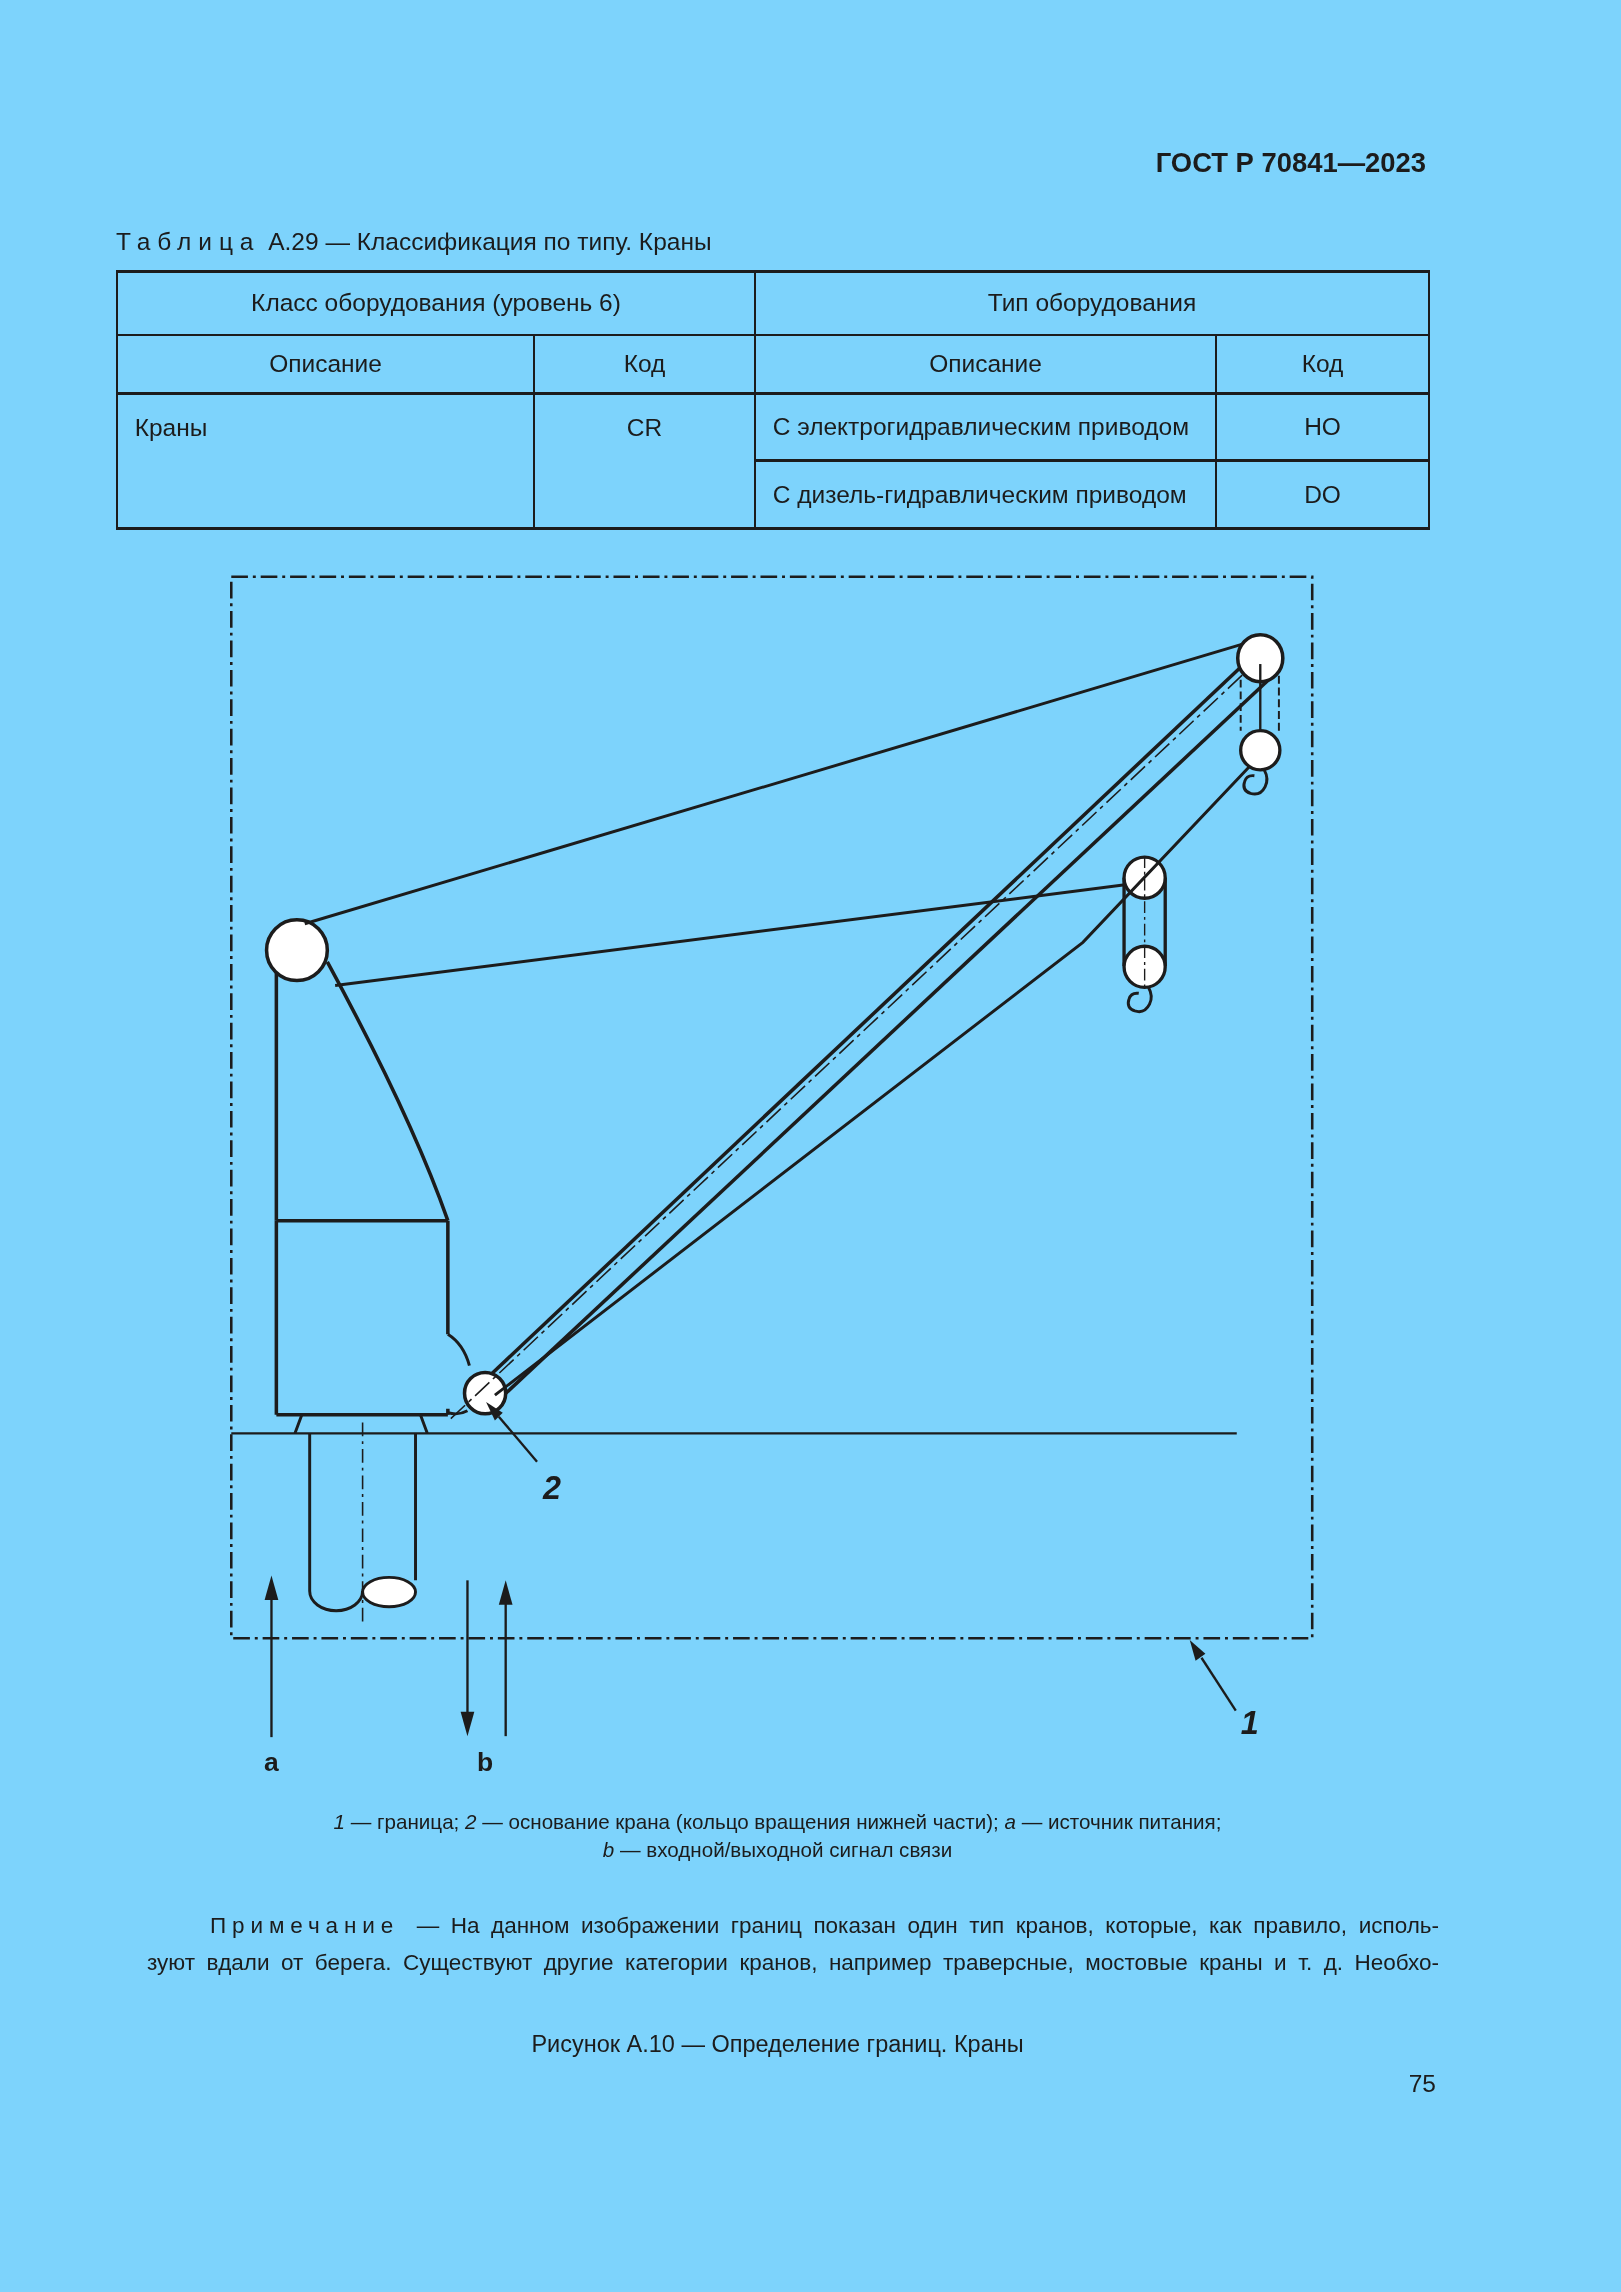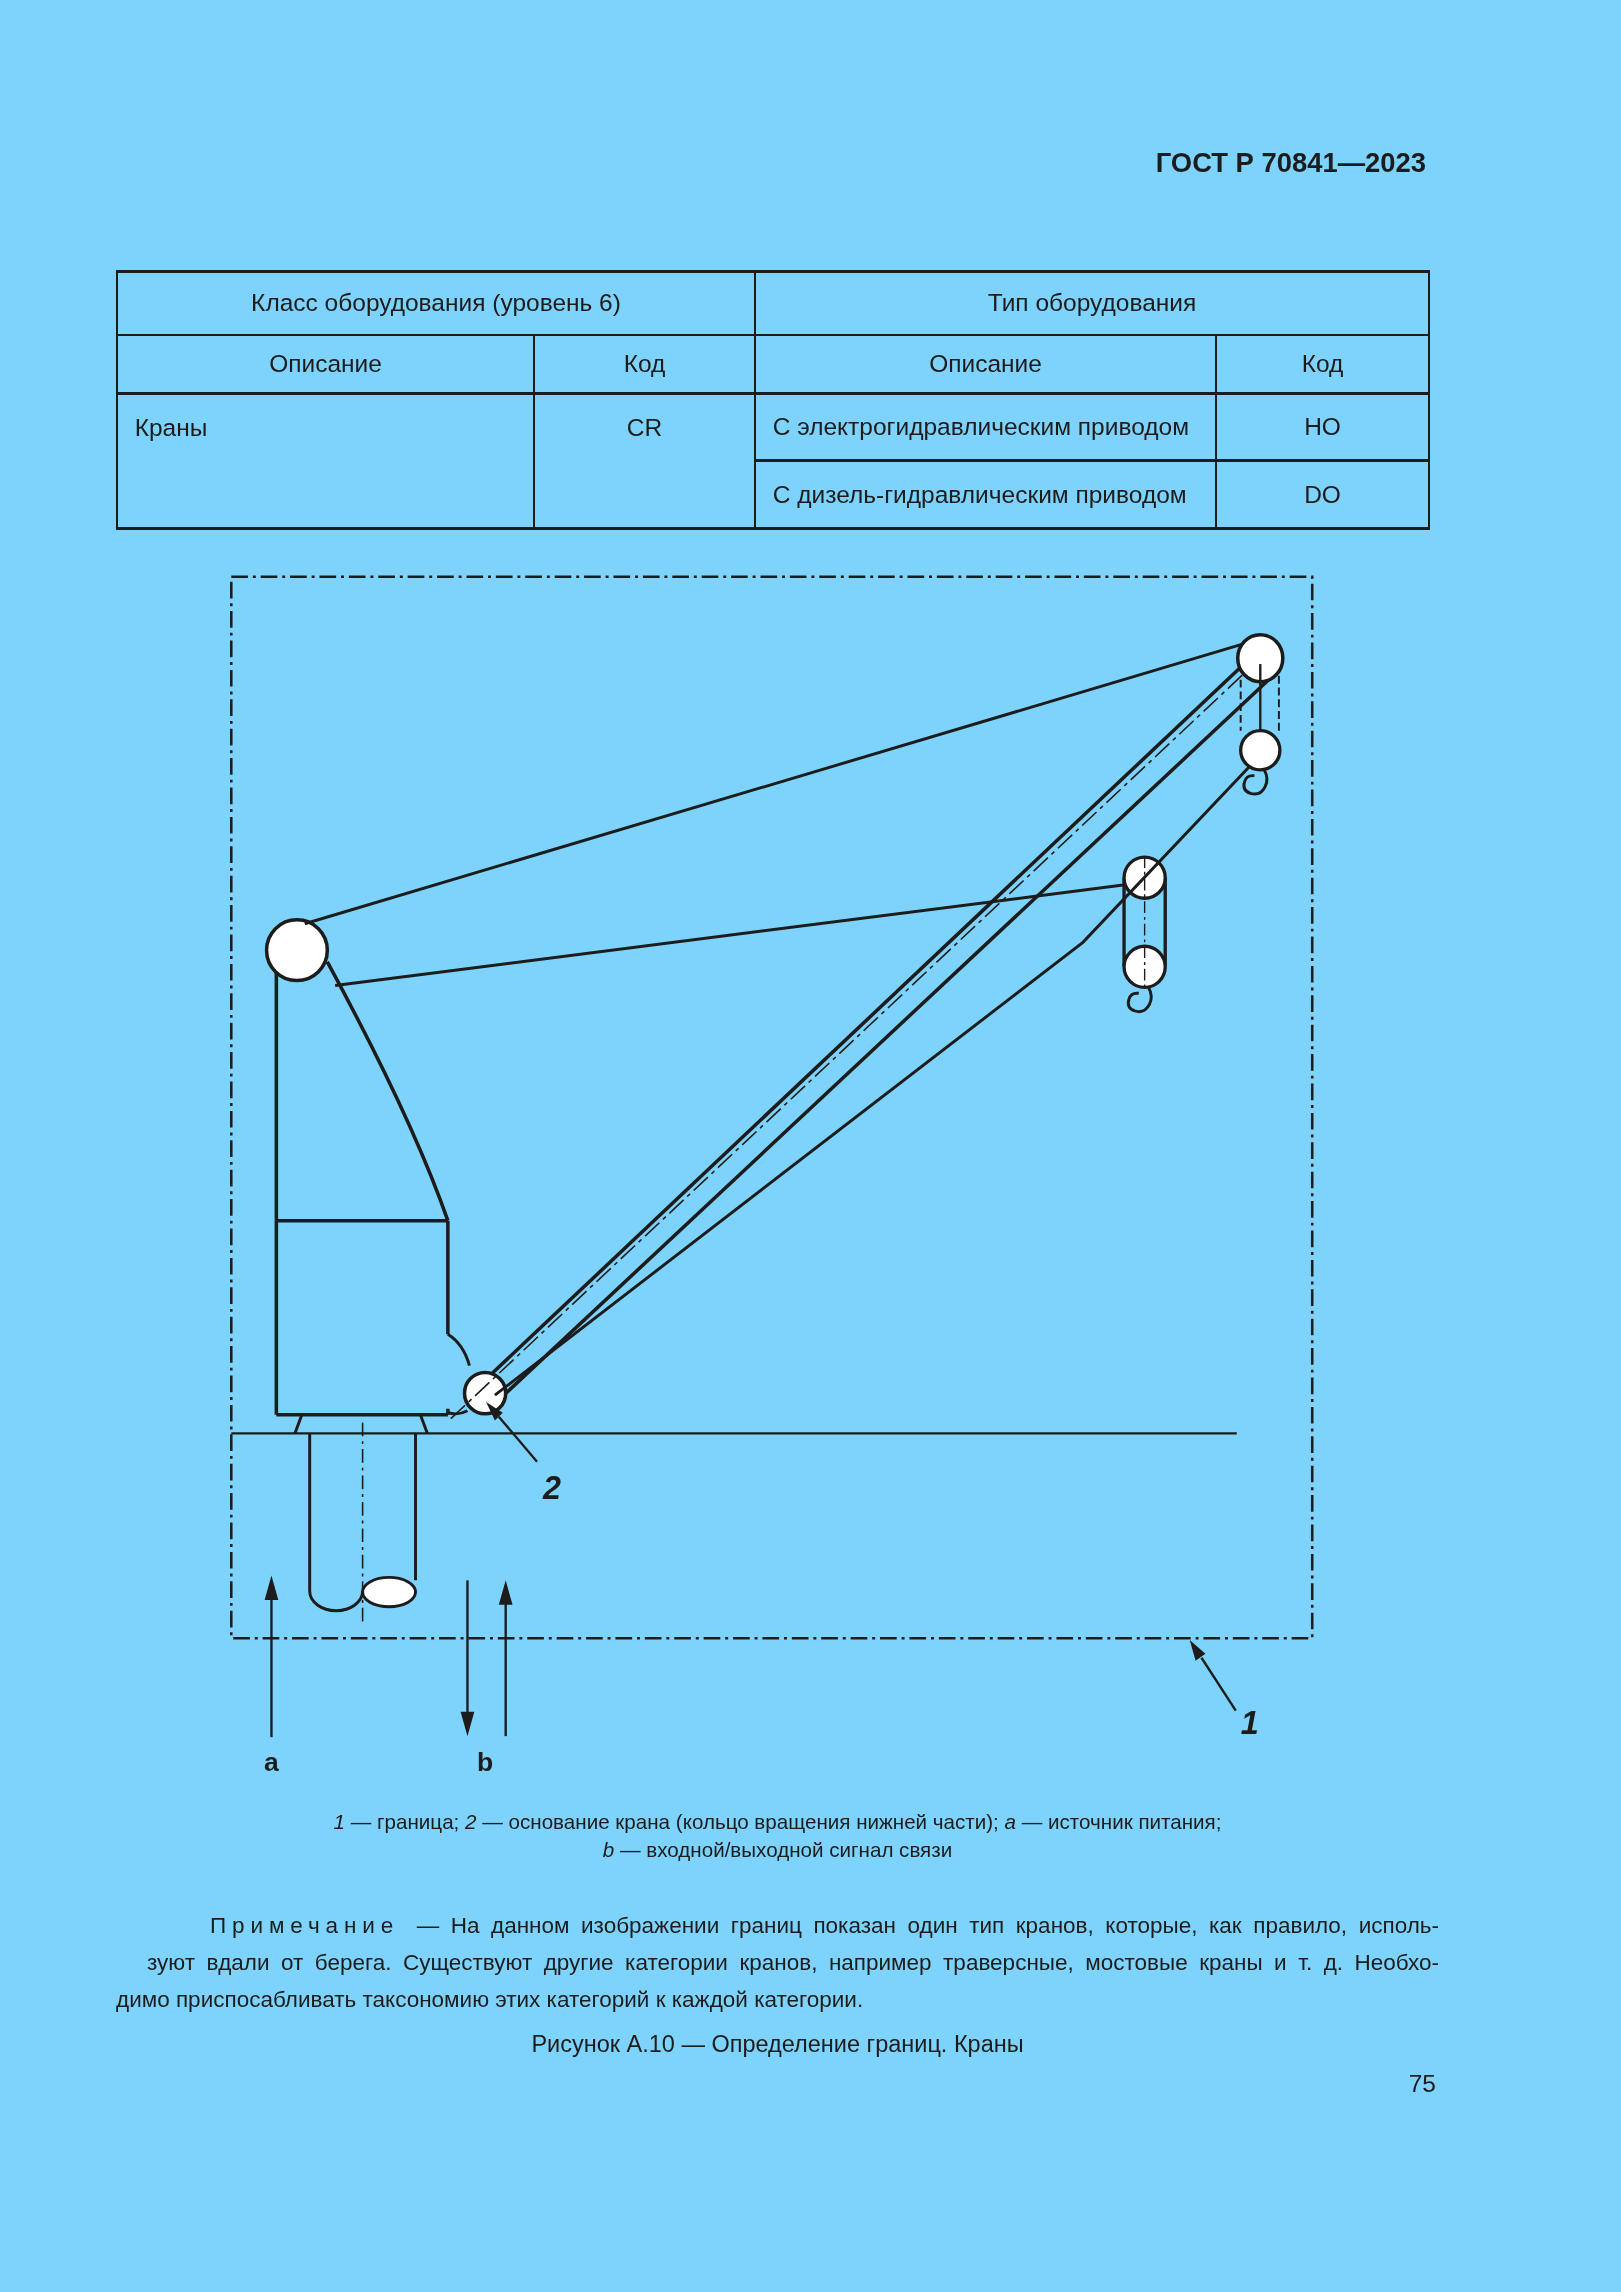--- a/index.html
+++ b/index.html
@@ -50,20 +50,21 @@
   .lbl-num{font-size:33px;font-weight:bold;font-style:italic;fill:#1c1c1c;}
   .lbl-ab{font-size:27px;font-weight:bold;fill:#1c1c1c;}
 </style>
 </head>
 <body>
 
 <div class="page">
 
   <div class="abs doc-header">ГОСТ Р 70841—2023</div>
 
+  <div class="abs tbl-title"><span class="seg-spaced">Таблица</span><span>А.29 — Классификация по типу. Краны</span></div>
 
   <table class="abs gost-table">
     <colgroup>
       <col style="width:417px">
         <col style="width:221px">
         <col style="width:461px">
         <col style="width:213px">
     </colgroup>
     <thead>
       <tr class="r-group">
@@ -152,21 +153,20 @@
   </svg>
 
   <div class="abs fig-legend">
     <div><span class="seg-italic">1</span><span> — граница; </span><span class="seg-italic">2</span><span> — основание крана (кольцо вращения нижней части); </span><span class="seg-italic">a</span><span> — источник питания;</span></div>
     <div><span class="seg-italic">b</span><span> — входной/выходной сигнал связи</span></div>
   </div>
 
   <div class="abs note-block">
     <div class="note-l1 just"><span class="seg-spaced-sm">Примечание</span><span> — На данном изображении границ показан один тип кранов, которые, как правило, исполь-</span></div>
     <div class="just">зуют вдали от берега. Существуют другие категории кранов, например траверсные, мостовые краны и т. д. Необхо-</div>
-    <div>димо приспосабливать таксономию этих категорий к каждой категории.</div>
   </div>
 
   <div class="abs fig-caption">Рисунок А.10 — Определение границ. Краны</div>
 
   <div class="abs page-num">75</div>
 
 </div>
 
 
 </body></html>

